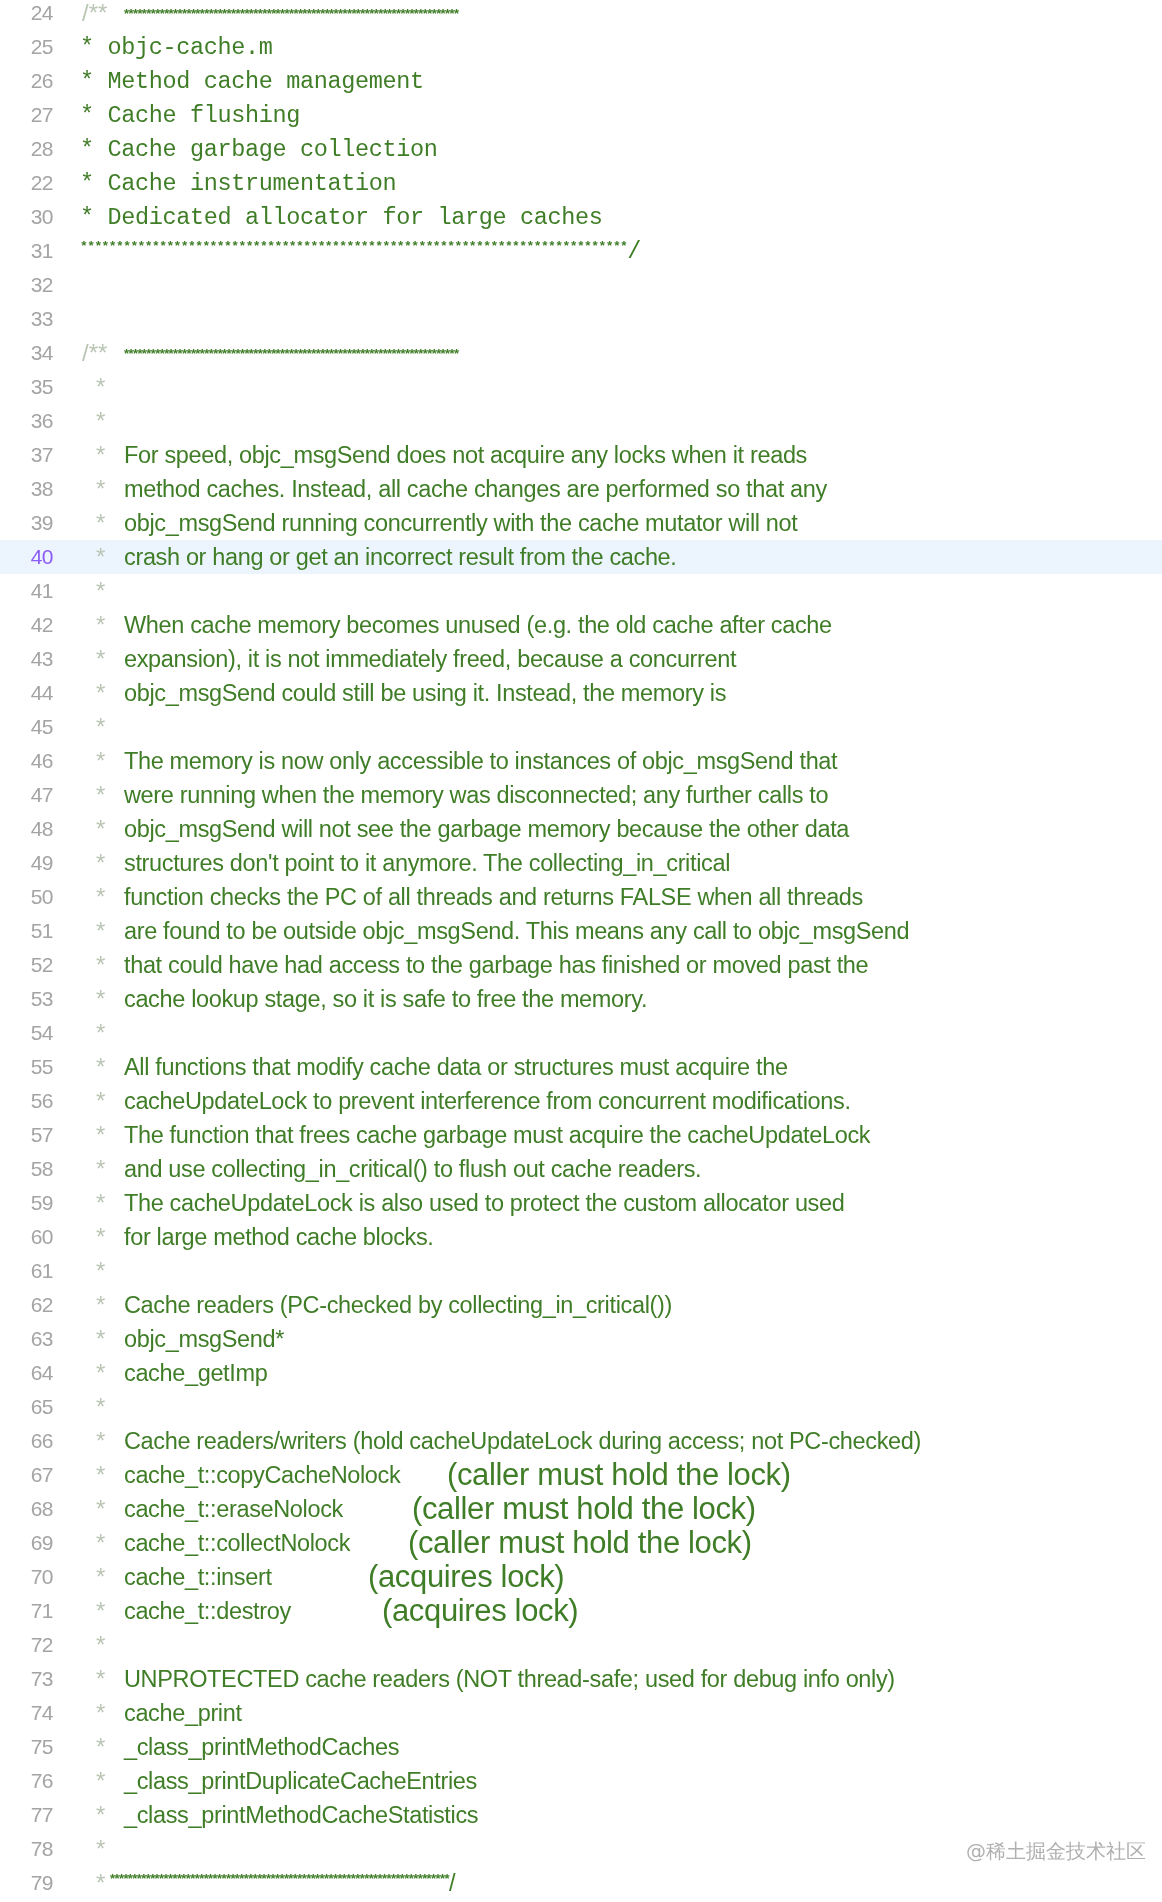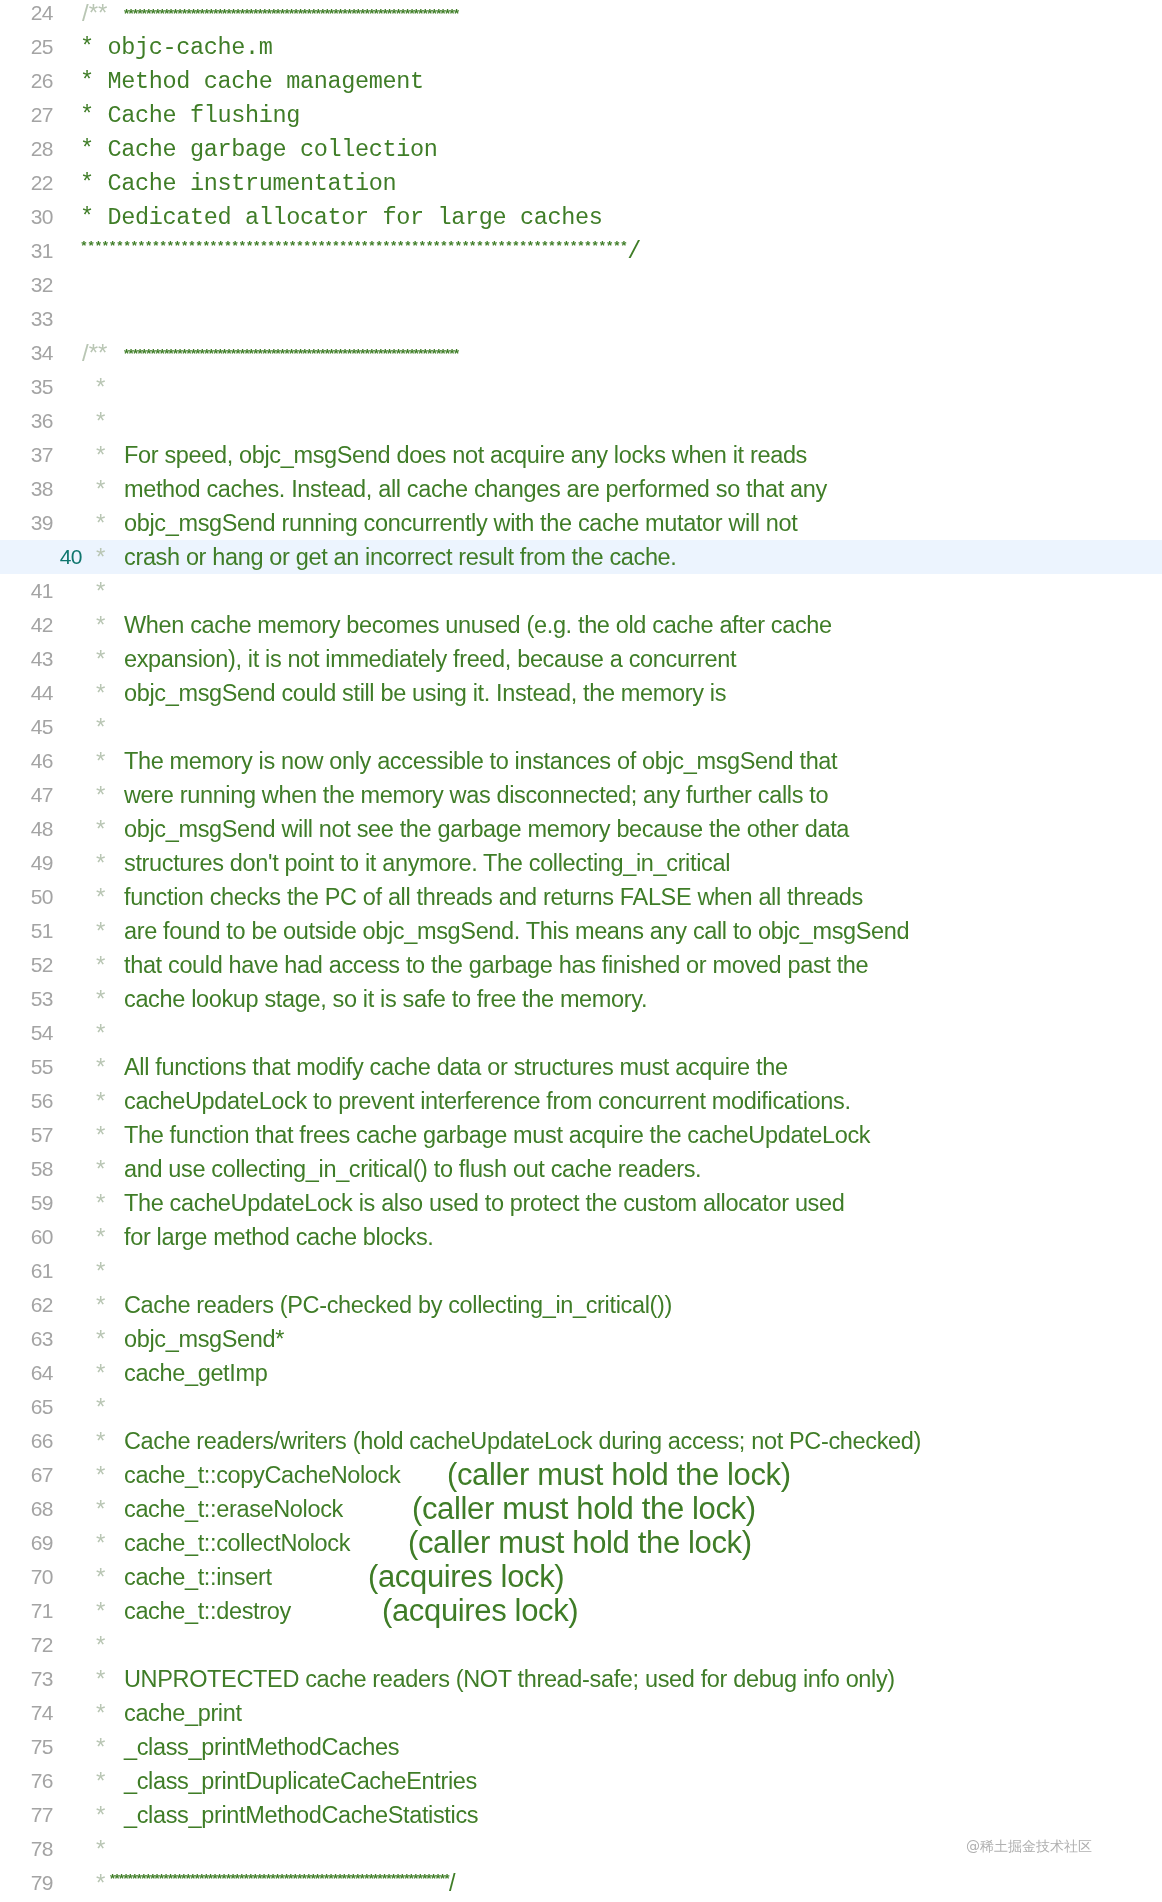--- a/index.html
+++ b/index.html
@@ -11,31 +11,31 @@
   .editor { position: absolute; left: 0; top: -4px; width: 1162px; }
   .line {
     position: relative; height: 34px; width: 1162px;
     display: flex; align-items: center; white-space: pre;
   }
   .line.current { background: #ecf4fe; }
   .ln {
     position: absolute; left: 0; width: 53px; text-align: right;
     font-size: 21px; color: #a4a4a4; letter-spacing: -0.5px;
   }
-  .line.current .ln { color: #0f766e; margin-left: 29px; }
+  .line.current .ln { color: #8b5cf6; }
   .content { position: absolute; left: 80px; font-size: 23.5px; color: #3f7d27; letter-spacing: -0.35px; font-family: Liberation Mono, monospace; }
   .gutter-star { position: absolute; left: 96px; font-size: 24px; color: #b9c6b4; }
   .text { position: absolute; left: 124px; font-size: 23.5px; color: #3f7d27; letter-spacing: -0.35px; }
   .col2 { position: absolute; font-size: 31px; color: #3f7d27; letter-spacing: -0.35px; }
   .stars { font-size: 13px; color: #3f7d27; letter-spacing: -0.6px; vertical-align: 8px; font-weight: bold; }
   .slash { color: #3f7d27; font-size: 23.5px; }
   .head-open { position: absolute; left: 82px; font-size: 24px; color: #b9c6b4; }
   .head-stars { position: absolute; left: 124px; }
   .watermark {
-    position: absolute; left: 966px; top: 1838px; font-size: 14px;
+    position: absolute; left: 966px; top: 1838px; font-size: 20px;
     color: #b0b0b0; font-family: "DejaVu Sans", sans-serif; letter-spacing: 0px;
   }
 </style>
 </head>
 <body>
 
 <div class="editor" id="editor">
     <div class="line"><span class="ln">24</span><span class="head-open">/**</span><span class="head-stars stars" style="position: absolute; left: 124px;">***************************************************************************</span></div>
     <div class="line"><span class="ln">25</span><span class="content">* objc-cache.m</span></div>
     <div class="line"><span class="ln">26</span><span class="content">* Method cache management</span></div>

